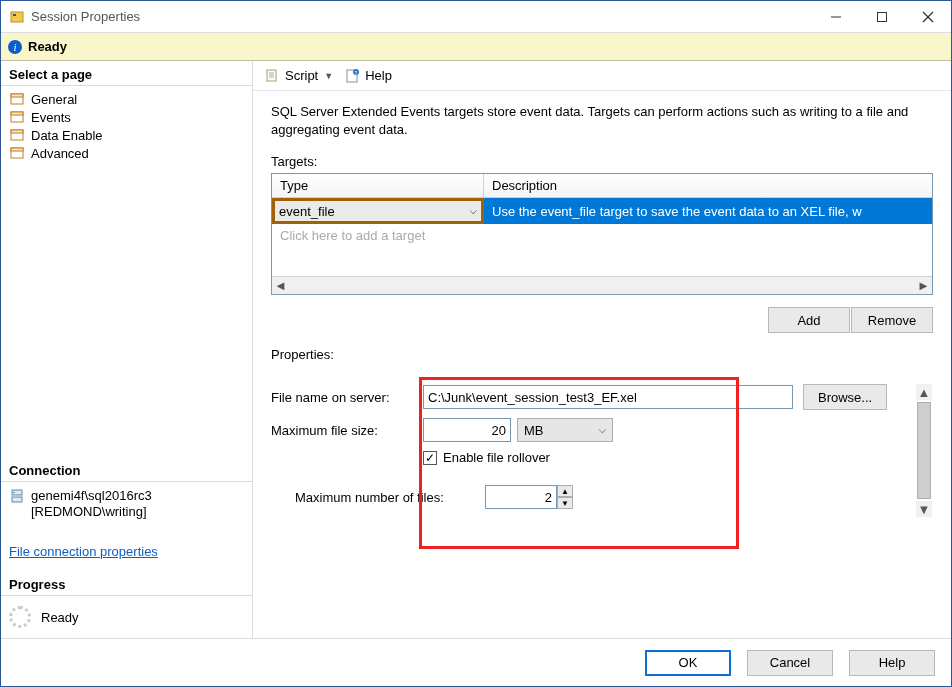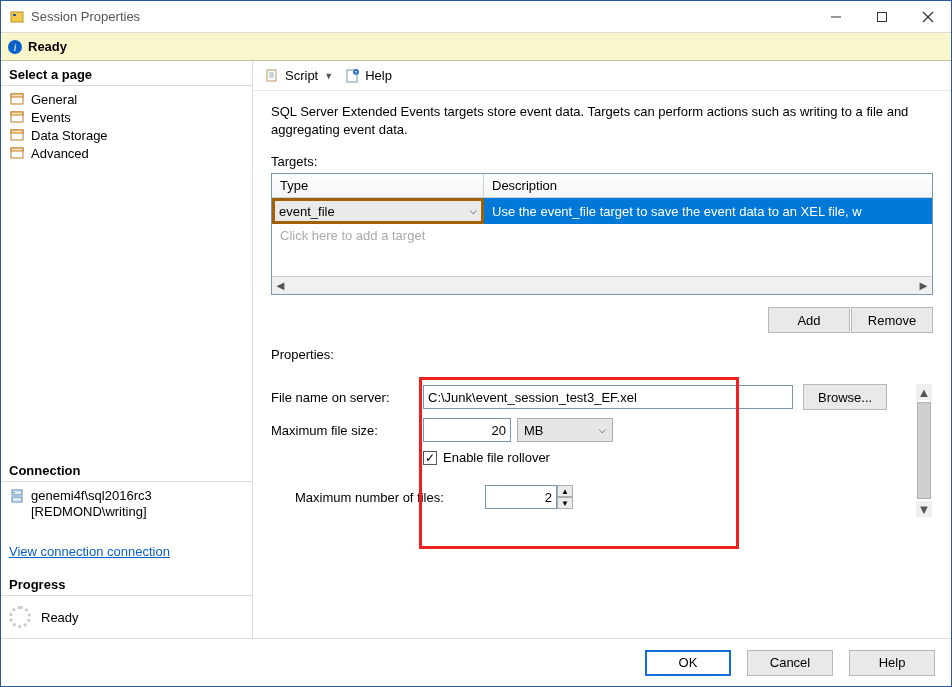--- a/index.html
+++ b/index.html
@@ -387,21 +387,21 @@
               </span>
             <span class="page-label">Events</span>
           </div>
           <div class="page-item selected">
             <span class="page-icon">
                 <svg viewBox="0 0 16 16">
                   <rect x="2" y="3" width="12" height="10" fill="none" stroke="#c07d2a"></rect>
                   <rect x="2" y="3" width="12" height="3" fill="#ffe7b3" stroke="#c07d2a"></rect>
                 </svg>
               </span>
-            <span class="page-label">Data Storage</span>
+            <span class="page-label">Data Enable</span>
           </div>
           <div class="page-item">
             <span class="page-icon">
                 <svg viewBox="0 0 16 16">
                   <rect x="2" y="3" width="12" height="10" fill="none" stroke="#c07d2a"></rect>
                   <rect x="2" y="3" width="12" height="3" fill="#ffe7b3" stroke="#c07d2a"></rect>
                 </svg>
               </span>
             <span class="page-label">Advanced</span>
           </div>
@@ -418,21 +418,21 @@
                   <rect x="3" y="9" width="10" height="5" fill="#dfe9f3" stroke="#5b89b3"></rect>
                   <circle cx="5" cy="4.5" r="0.8" fill="#4aa34a"></circle>
                 </svg>
               </span>
             <div class="conn-text">
               <div>genemi4f\sql2016rc3</div>
               <div>[REDMOND\writing]</div>
             </div>
           </div>
         </div>
-        <a class="conn-link">View connection connection</a>
+        <a class="conn-link">File connection properties</a>
 
         <div class="section-header" style="margin-top:12px;">Progress</div>
         <div class="progress-box">
           <div class="progress-row">
             <span class="spinner"></span>
             <span>Ready</span>
           </div>
         </div>
       </div>
     </div>

